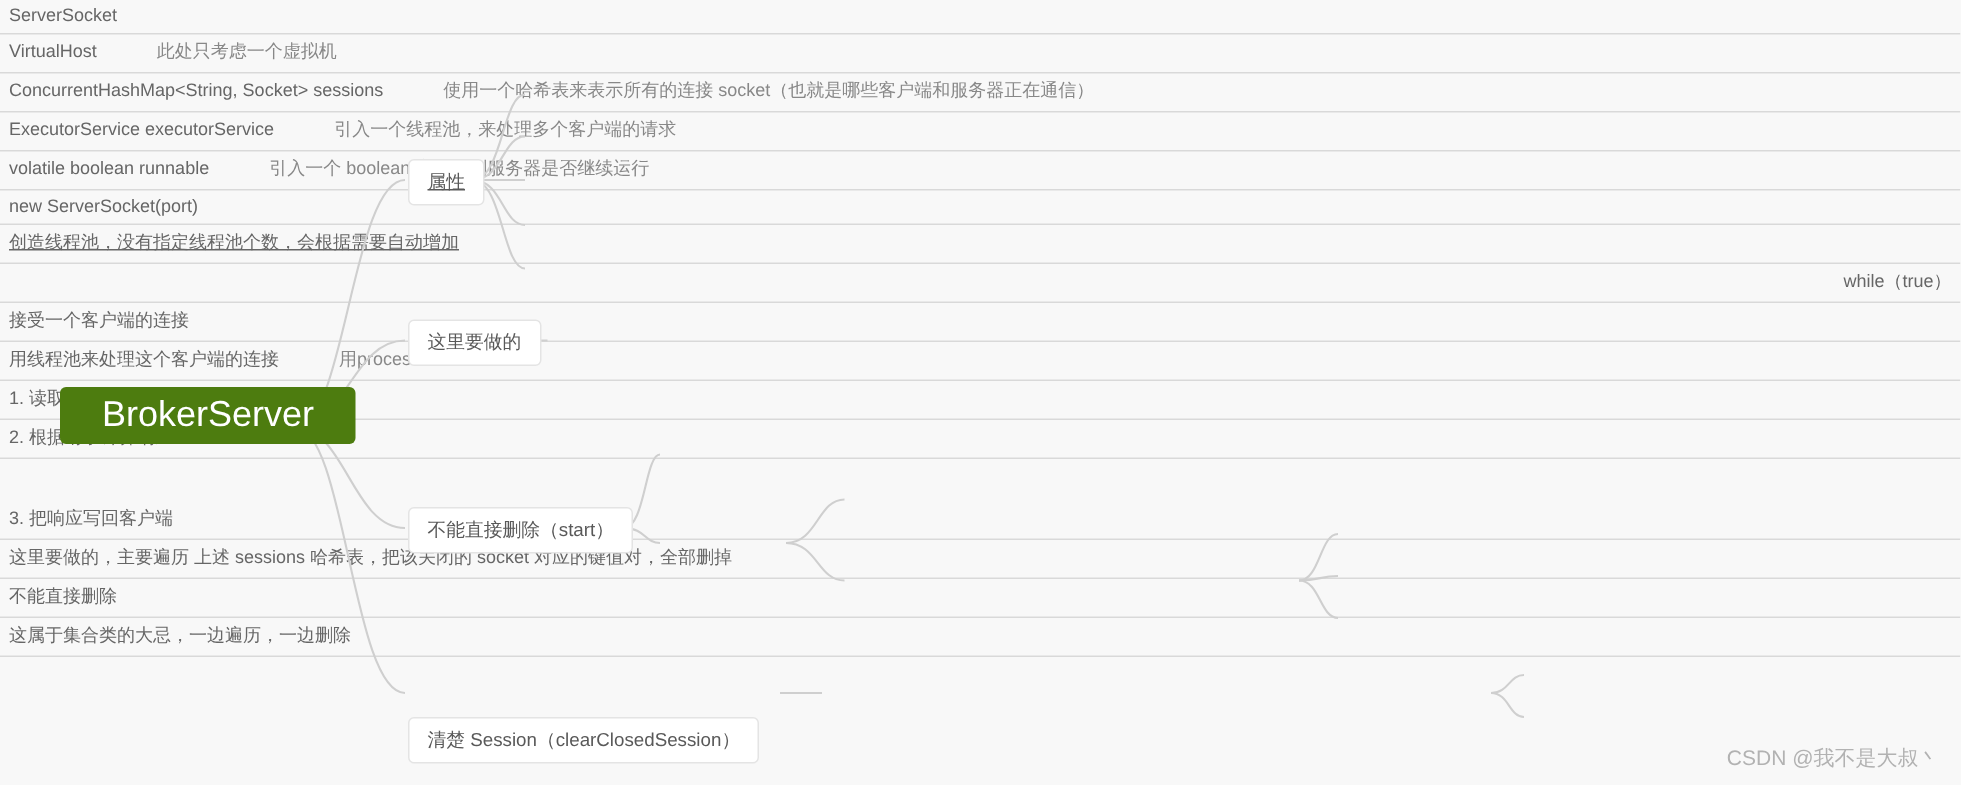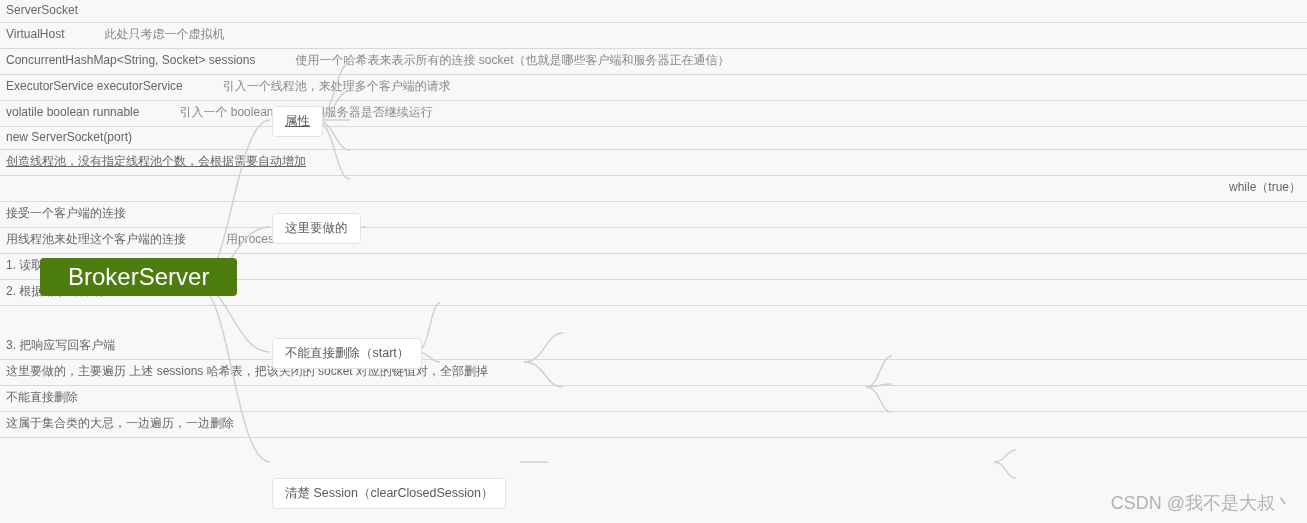--- a/index.html
+++ b/index.html
@@ -2,21 +2,21 @@
 <html><head>
 <meta charset="utf-8">
 <style>
   * { margin:0; padding:0; box-sizing:border-box; }
   body { background:#f8f8f8; font-family:"Microsoft YaHei","PingFang SC",sans-serif; font-size:13px; color:#595959; width:1307px; height:523px; position:relative; overflow:hidden; }
   svg.connectors { position:absolute; top:0; left:0; width:1307px; height:523px; pointer-events:none; }
   .node { position:absolute; background:#fff; border:1px solid #e4e4e4; border-radius:4px; padding:6px 12px; white-space:nowrap; font-size:12.5px; color:#595959; }
   .root { background:#4d7c0f; color:#fff; border:none; font-size:24px; padding:5px 28px; border-radius:4px; }
   .leaf { background:transparent; border:none; border-bottom:1px solid #d9d9d9; border-radius:0; padding:3px 6px 5px 6px; font-size:12px; color:#666; }
   .leaf .note { color:#888; margin-left:40px; }
-  .watermark { position:absolute; right:14px; bottom:8px; color:rgba(120,120,120,.55); font-size:18px; }
+  .watermark { position:absolute; right:14px; bottom:8px; color:rgba(120,120,120,.55); font-size:14px; }
 </style>
 </head>
 <body>
 
 <svg class="connectors" viewBox="0 0 1307 523">
   <g fill="none" stroke="#cfcfcf" stroke-width="1.4">
 
     <path d="M197 285 C230 285 235 120 270 120"></path>
     <path d="M197 285 C230 285 235 227 270 227"></path>
     <path d="M197 285 C230 285 235 352 270 352"></path>

